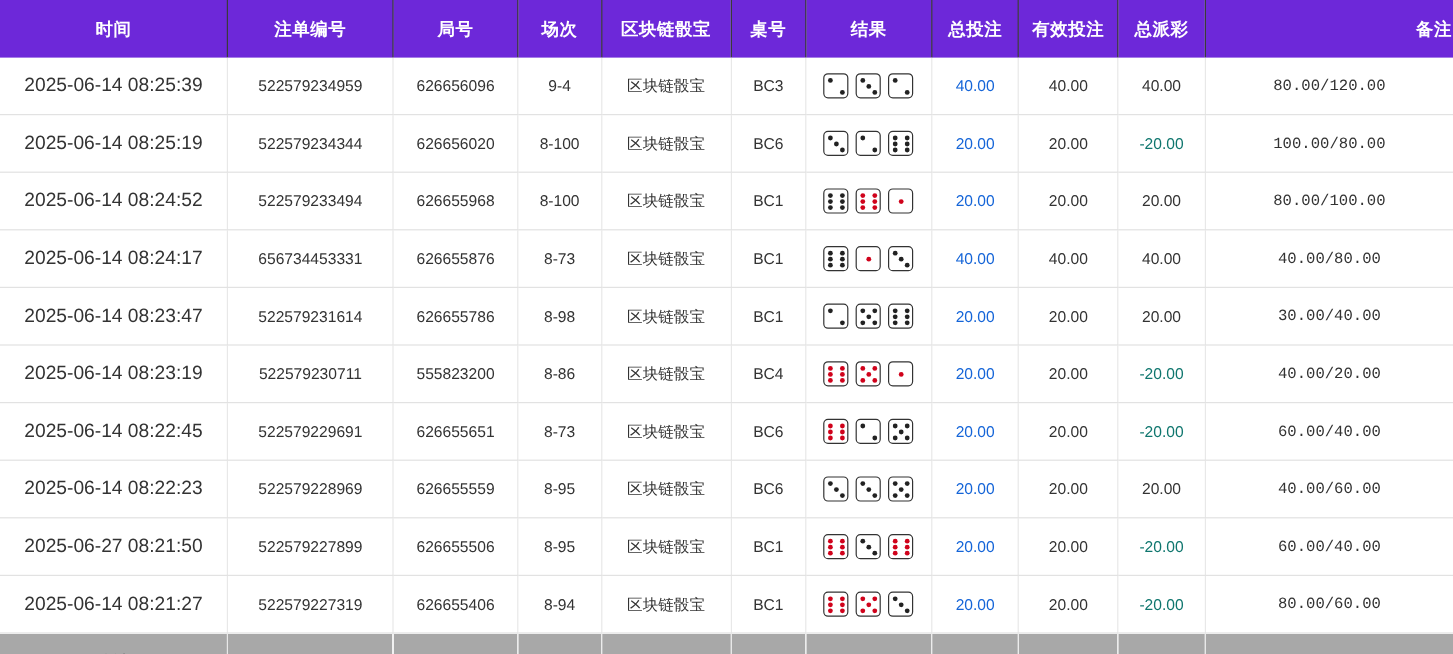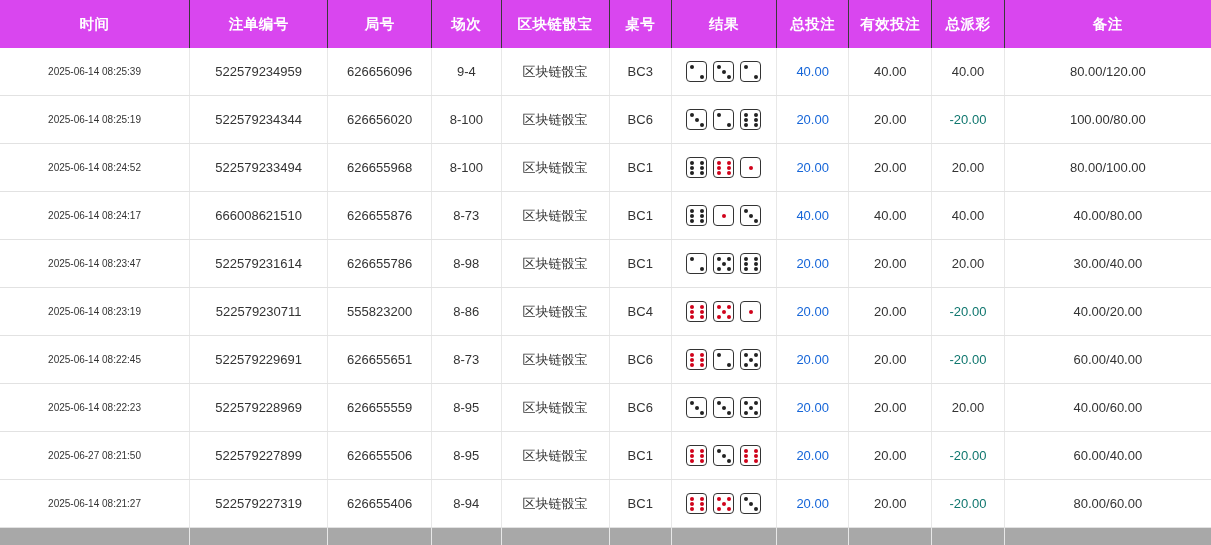--- a/index.html
+++ b/index.html
@@ -14,46 +14,46 @@
     position: relative;
     overflow: hidden;
     background: #ffffff;
   }
   table.bet-table {
     border-collapse: collapse;
     width: 1211px;
     table-layout: fixed;
   }
   table.bet-table thead th {
-    background: #d946ef;
+    background: #6d28d9;
     color: #ffffff;
     font-size: 14.5px;
     font-weight: bold;
     height: 46px;
     text-align: center;
     vertical-align: middle;
     border-right: 1px solid #3a3a3a;
     letter-spacing: 0.5px;
   }
-  table.bet-table thead th:last-child { border-right: none; }
+  table.bet-table thead th:last-child { border-right: none; text-align: right; }
 
   table.bet-table tbody td {
     height: 45px;
     font-size: 13px;
     color: #333333;
     text-align: center;
     vertical-align: middle;
     border-bottom: 1px solid #e2e2e2;
     border-right: 1px solid #e8e8e8;
     background: #ffffff;
     white-space: nowrap;
     overflow: hidden;
   }
-  table.bet-table tbody td:last-child { border-right: none; }
-  table.bet-table tbody tr.data-row td.col-time { font-size: 10px; }
+  table.bet-table tbody td:last-child { border-right: none; font-family: Liberation Mono, monospace; }
+  table.bet-table tbody tr.data-row td.col-time { font-size: 16px; }
   .amount-blue { color: #1565d8; }
   .amount-red  { color: #0f766e; }
   .amount-dark { color: #333333; }
 
   tr.summary-row td {
     background: #a8a8a8 !important;
     color: #ffffff;
     font-weight: bold;
     font-size: 13px;
     height: 38px;
@@ -226,21 +226,21 @@
               </span>
             </span>
           </td>
           <td class="col-total_bet"><span class="amount-blue">20.00</span></td>
           <td class="col-valid_bet"><span>20.00</span></td>
           <td class="col-payout"><span class="amount-dark">20.00</span></td>
           <td class="col-remark"><span>80.00/100.00</span></td>
         </tr>
         <tr class="data-row">
           <td class="col-time"><span>2025-06-14 08:24:17</span></td>
-          <td class="col-bet_id"><span>666008621510</span></td>
+          <td class="col-bet_id"><span>656734453331</span></td>
           <td class="col-round_id"><span>626655876</span></td>
           <td class="col-session"><span>8-73</span></td>
           <td class="col-game_type"><span>区块链骰宝</span></td>
           <td class="col-table_no"><span>BC1</span></td>
           <td class="col-result">
             <span class="dice-wrap">
               <span class="die">
                 <span class="pip p11"></span>
                 <span class="pip p13"></span>
                 <span class="pip p21"></span>

